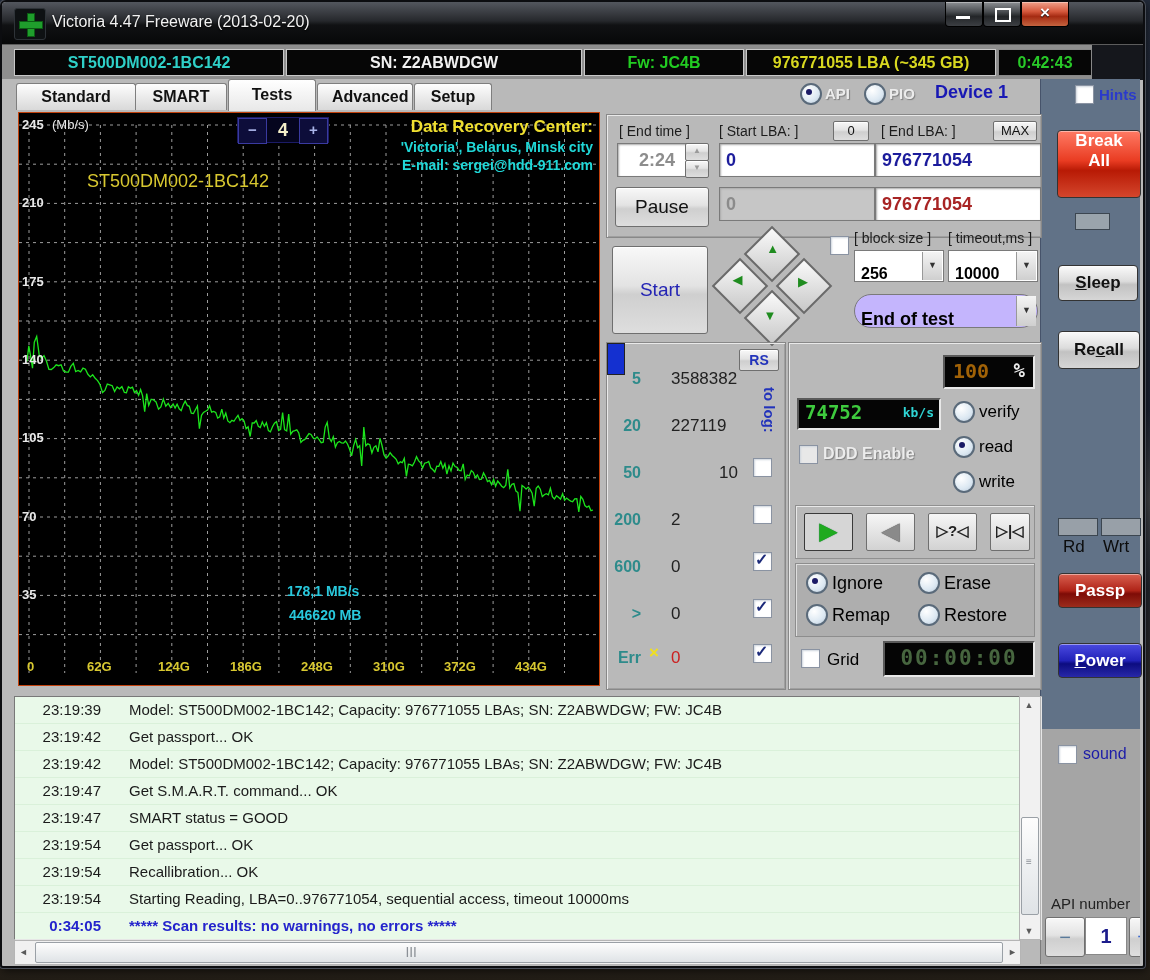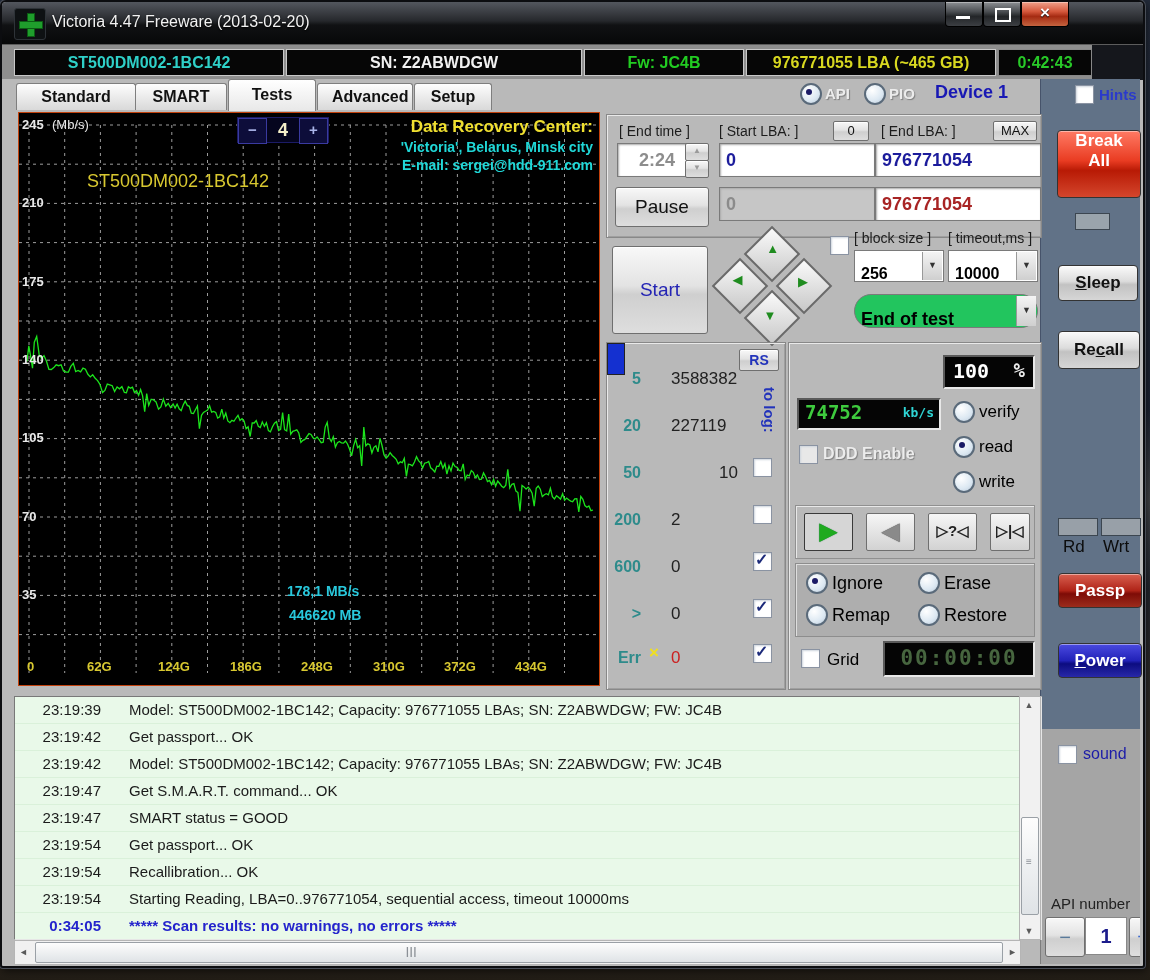--- a/index.html
+++ b/index.html
@@ -125,21 +125,21 @@
     <div class="winbtn" style="left:981px;width:36px;">
         <span class="maxbox"></span>
       </div>
     <div class="winbtn close" style="left:1019px;width:46px;"><span class="closex">×</span></div>
   </div>
 
   <div class="infobar">
     <div class="ibox" style="left:12px;width:268px;color:#2fd0c8;">ST500DM002-1BC142</div>
     <div class="ibox" style="left:284px;width:294px;color:#f0f0f0;">SN: Z2ABWDGW</div>
     <div class="ibox" style="left:582px;width:158px;color:#22cc22;">Fw: JC4B</div>
-    <div class="ibox" style="left:744px;width:248px;color:#d8d820;">976771055 LBA (~465 GB)</div>
+    <div class="ibox" style="left:744px;width:248px;color:#d8d820;">976771055 LBA (~345 GB)</div>
     <div class="ibox" style="left:996px;width:92px;color:#28c828;border-color:#888;">0:42:43</div>
     <div class="abs" style="left:1090px;top:0;width:51px;height:35px;background:#15171c;"></div>
   </div>
 
   <div class="tabrow">
     <div class="tab" style="left:14px;width:90px;">Standard</div>
     <div class="tab" style="left:133px;width:62px;">SMART</div>
     <div class="tab active" style="left:226px;width:58px;">Tests</div>
     <div class="tab" style="left:315px;width:66px;">Advanced</div>
     <div class="tab" style="left:412px;width:48px;">Setup</div>
@@ -277,21 +277,21 @@
   <span class="lbl abs" style="left:852px;top:228px;">[ block size ]</span>
   <div class="combo" style="left:852px;top:248px;width:88px;height:30px;">
     <span class="val">256</span>
     <span class="drop">▼</span>
   </div>
   <span class="lbl abs" style="left:946px;top:228px;">[ timeout,ms ]</span>
   <div class="combo" style="left:946px;top:248px;width:88px;height:30px;">
     <span class="val">10000</span>
     <span class="drop">▼</span>
   </div>
-  <div class="combo" style="left:852px;top:292px;width:182px;height:32px;background:#22c55e;border-radius:17px;">
+  <div class="combo" style="left:852px;top:292px;width:182px;height:32px;background:#c4b5fd;border-radius:17px;">
     <span class="val" style="font-size:18px;">End of test</span>
     <span class="drop" style="line-height:28px;">▼</span>
   </div>
 
   <div class="groupbox" style="left:604px;top:340px;width:178px;height:346px;">
     <div class="btn small" style="left:132px;top:6px;width:38px;height:20px;line-height:20px;color:#2233bb;font-weight:bold;font-size:14px;">RS</div>
     <span class="vlog" style="left:154px;top:44px;">to log:</span>
 
     <span class="bs-label" style="left:0px;top:27px;">5</span>
     <span class="swatch" style="background:#ebebeb"></span>
@@ -333,21 +333,21 @@
     <span class="swatch" style="background:#1430d0"></span>
     <span class="abs" style="left:42px;top:300px;color:#f0e020;font-weight:bold;font-size:17px;">×</span>
     <span class="bs-count" style="left:64px;top:305px;color:#cc2020;">0</span>
     <span class="checkbox" style="position:absolute;left:146px;top:301px;">
         <span class="mark">✓</span>
       </span>
   </div>
 
   <div class="groupbox" style="left:786px;top:340px;width:252px;height:346px;">
     <div class="lcd" style="left:154px;top:12px;width:88px;height:30px;">
-      <span class="abs" style="left:8px;top:2px;color:#ffffff;font-size:20px;">100</span>
+      <span class="abs" style="left:8px;top:2px;color:#a16207;font-size:20px;">100</span>
       <span class="abs" style="right:8px;top:2px;color:#ececec;font-size:19px;">%</span>
     </div>
     <div class="lcd" style="left:8px;top:55px;width:140px;height:28px;">
       <span class="abs" style="left:6px;top:1px;color:#3ecb3e;font-size:19px;">74752</span>
       <span class="abs" style="right:5px;top:5px;color:#2fd5d5;font-size:13px;">kb/s</span>
     </div>
     <span class="checkbox" style="position:absolute;left:10px;top:102px;background:#e8e8e8;"></span>
     <span class="abs disabled-text" style="left:34px;top:102px;font-weight:bold;font-size:16px;">DDD Enable</span>
     <span class="radio" style="position:absolute;left:164px;top:58px;"></span>
     <span class="abs" style="left:190px;top:59px;font-size:17px;">verify</span>

